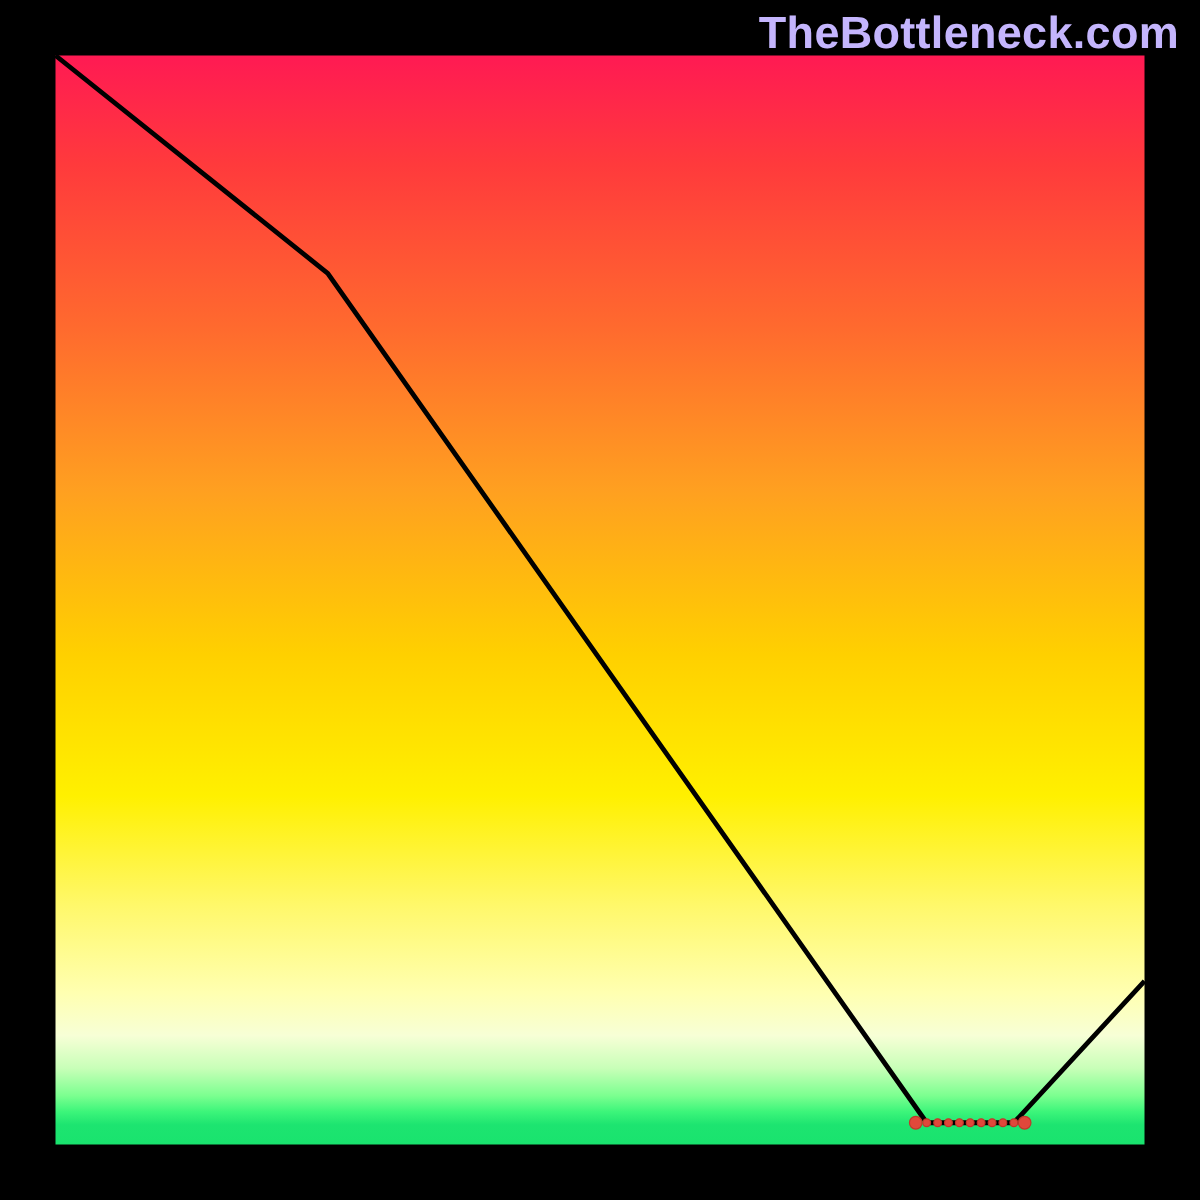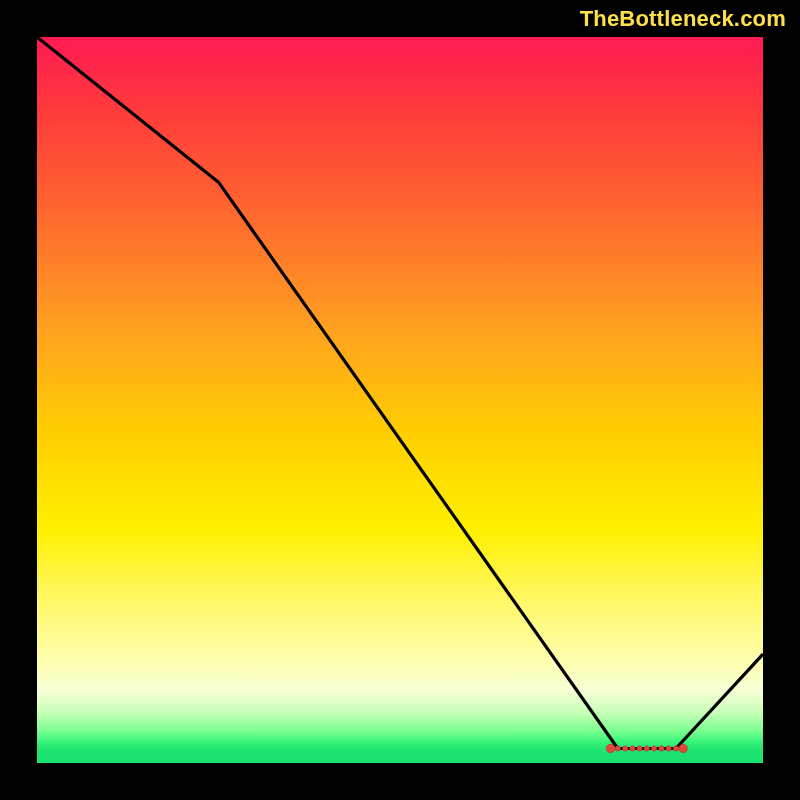--- a/index.html
+++ b/index.html
@@ -14,23 +14,23 @@
   .outer {
     width: 800px;
     height: 800px;
     background: #000;
     position: relative;
   }
   .attribution {
     position: absolute;
     top: 6px;
     right: 14px;
-    font-size: 22px;
+    font-size: 30px;
     font-weight: 700;
-    color: #fde047;
+    color: #c4b5fd;
     letter-spacing: 0.2px;
   }
   .plot-area {
     position: absolute;
     left: 37px;
     top: 37px;
     width: 726px;
     height: 726px;
     
     background: linear-gradient(

